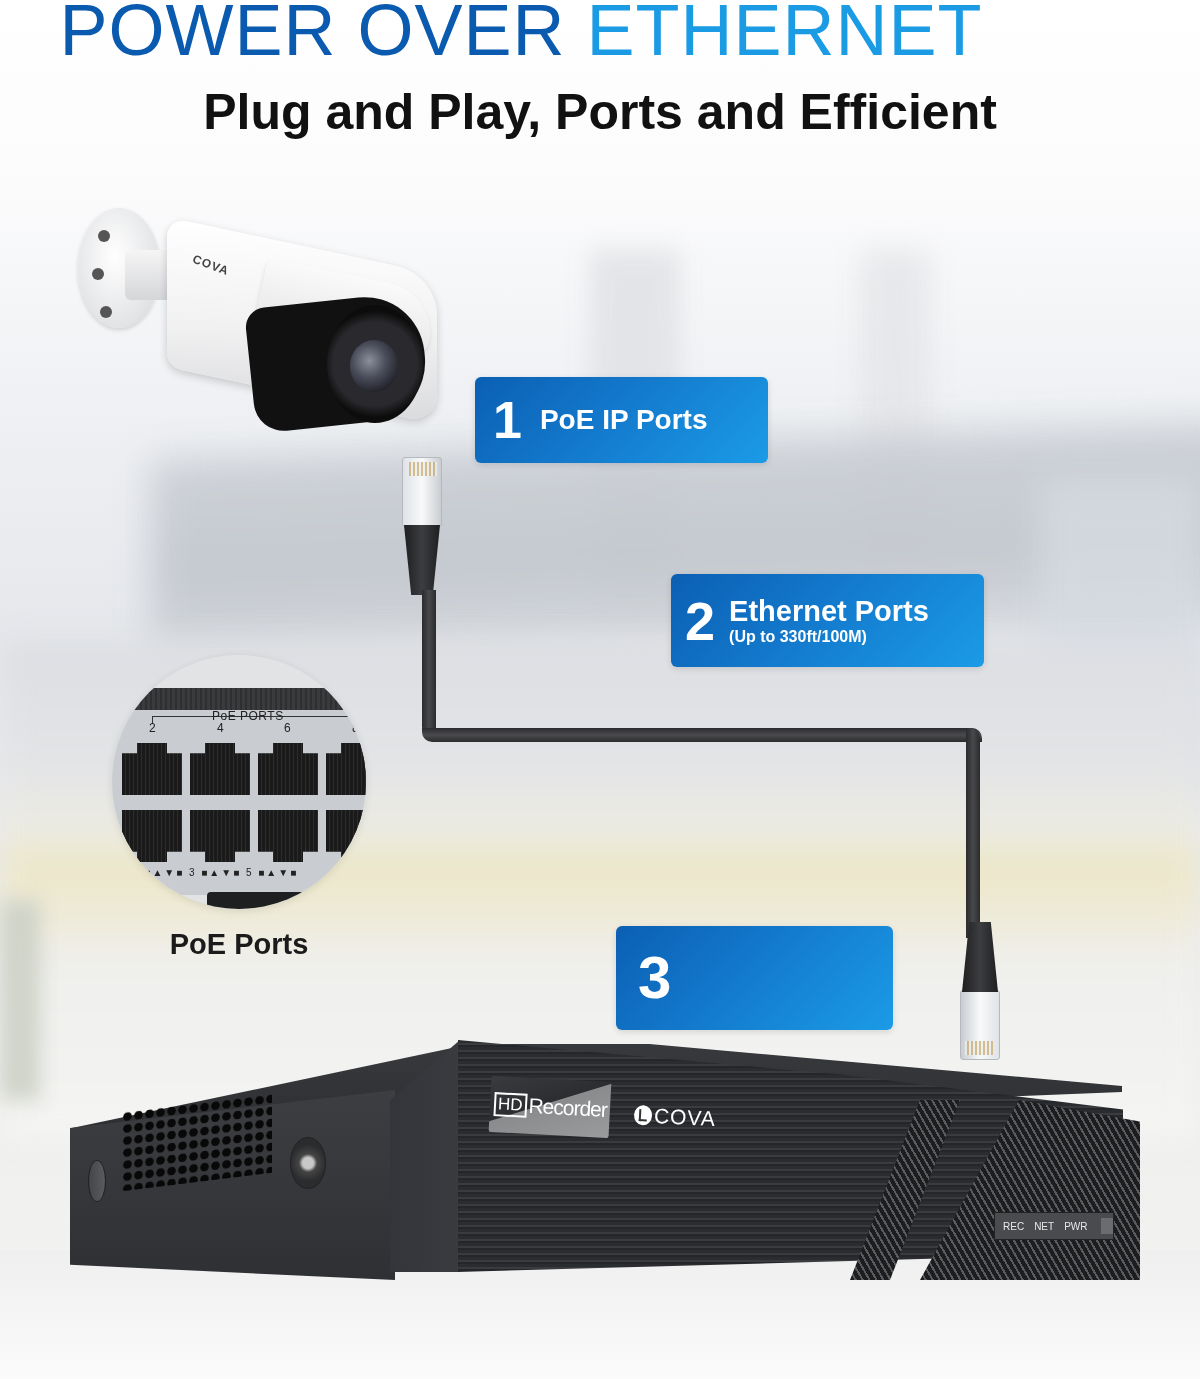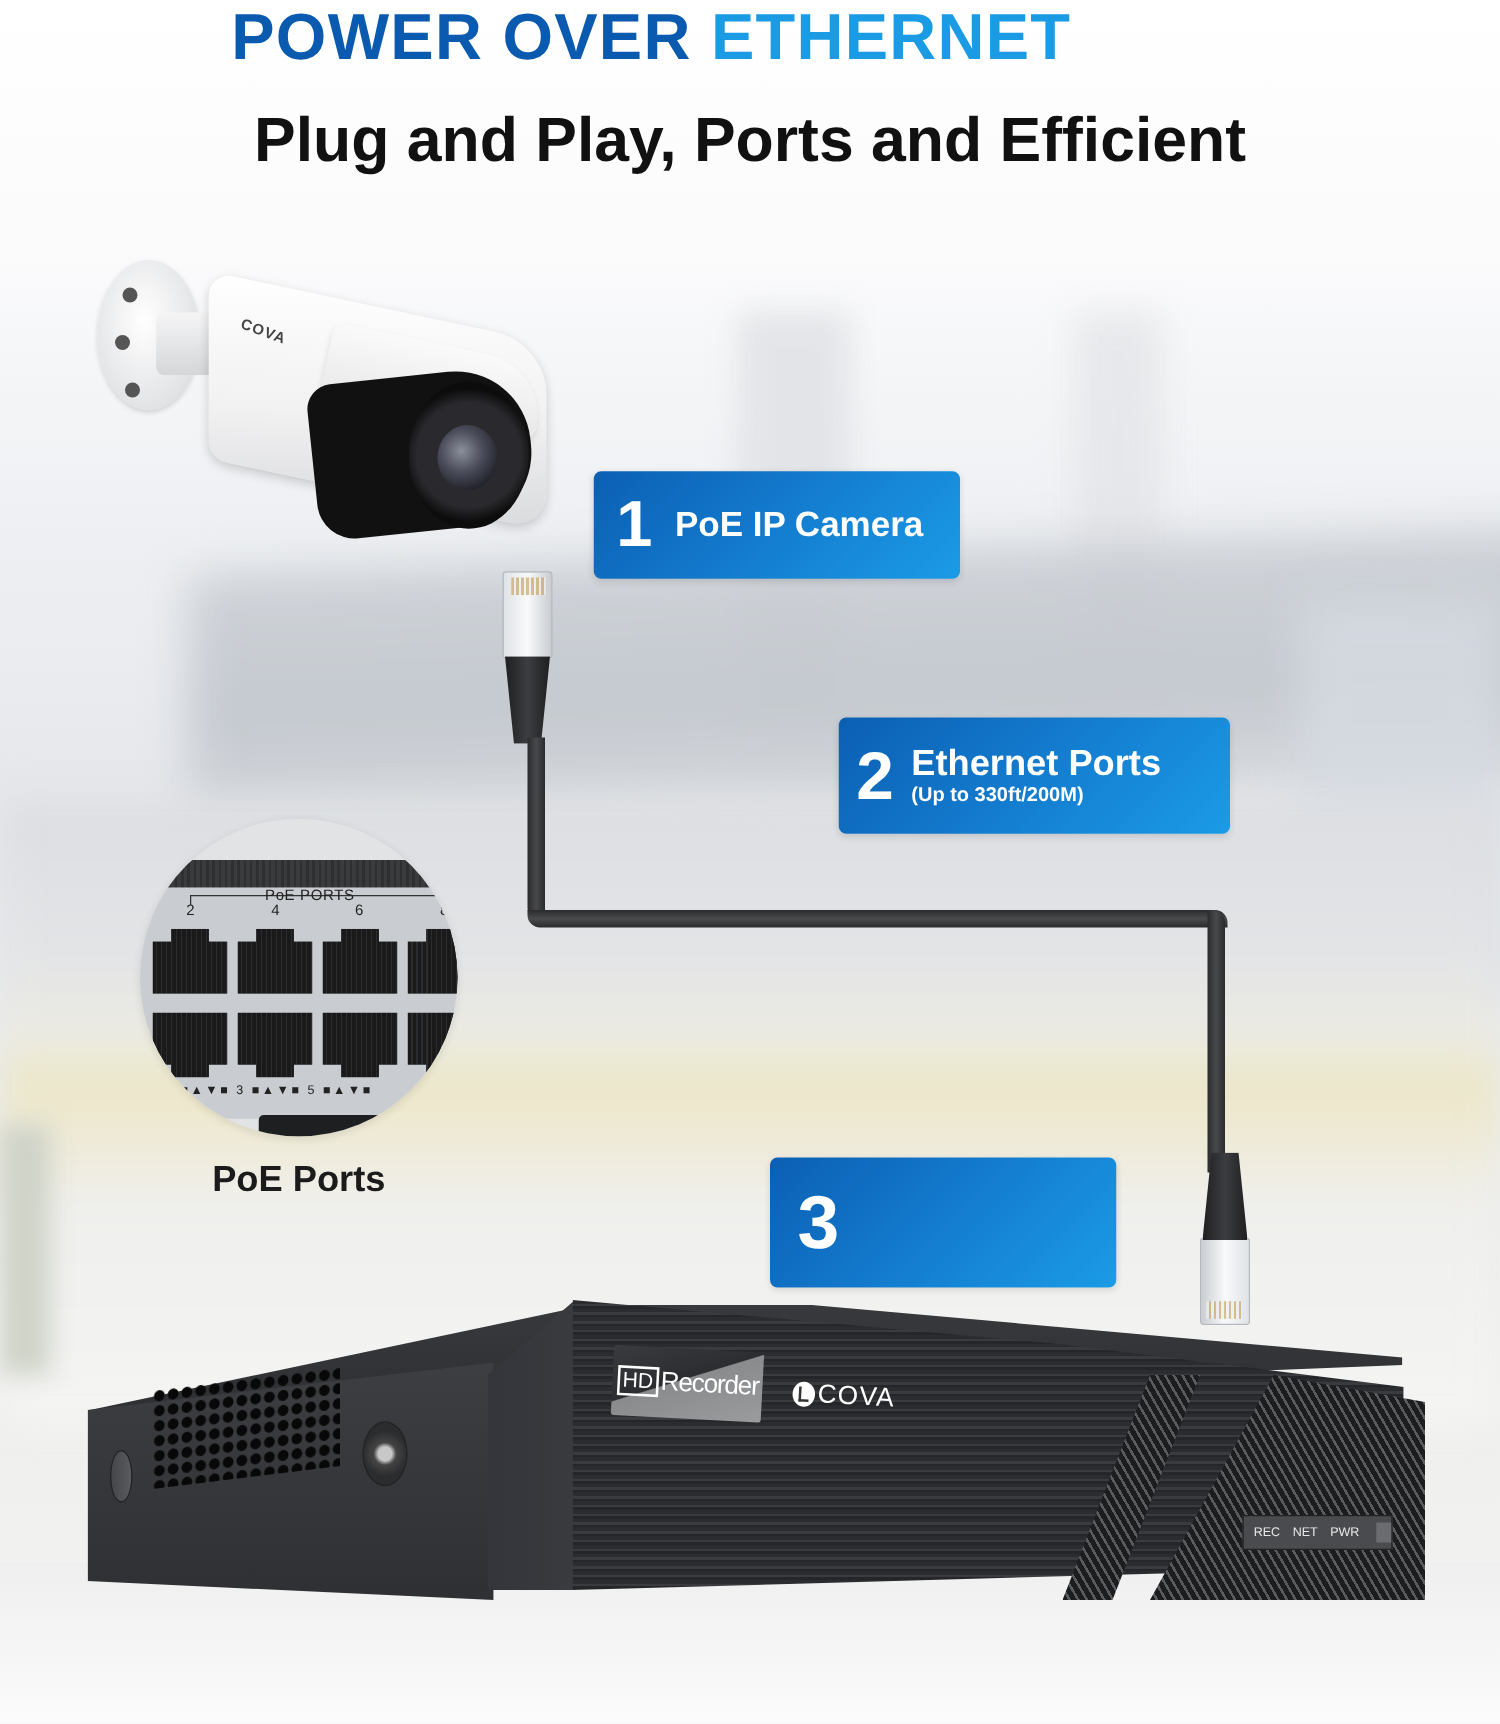--- a/index.html
+++ b/index.html
@@ -25,21 +25,21 @@
     filter: blur(14px); }
   .bg .window { position: absolute; left: 1040px; top: 480px; width: 160px; height: 320px;
     background: #d6dbe2; filter: blur(16px); opacity: .8; }
   .bg .darkedge { position: absolute; left: 0; top: 900px; width: 40px; height: 200px;
     background: #cfd3c8; filter: blur(10px); }
   .bg .floor { position: absolute; left: 0; top: 1250px; width: 1200px; height: 129px;
     background: linear-gradient(180deg, #efefef, #fbfbfb); }
 
   
   .headline { position: absolute; left: 0; top: 0; width: 1042px; text-align: center;
-    font-weight: 700; font-size: 52px; letter-spacing: 1px; line-height: 60px; top: 0px; }
+    font-weight: 400; font-size: 72px; letter-spacing: 1px; line-height: 60px; top: 0px; }
   .headline .part1 { color: #0a5bb0; }
   .headline .part2 { color: #1a9be4; }
   .subhead { position: absolute; left: 0; top: 82px; width: 1200px; text-align: center;
     font-weight: 700; font-size: 50px; color: #111; line-height: 60px; }
 
   
   .label-box { position: absolute; border-radius: 6px;
     background: linear-gradient(135deg, #0b5fb3 0%, #1379cc 45%, #1b9be6 100%);
     color: #fff; display: flex; align-items: center;
     box-shadow: 0 2px 6px rgba(0,0,0,.12); }
@@ -204,29 +204,29 @@
     <div class="head">
         <div class="pins"></div>
       </div>
     <div class="boot"></div>
   </div>
 </div>
 
 <div class="label-box" id="label1">
   <span class="num">1</span>
   <div class="text">
-    <span class="title">PoE IP Camera</span>
+    <span class="title">PoE IP Ports</span>
   </div>
 </div>
 
 <div class="label-box" id="label2">
   <span class="num">2</span>
   <div class="text">
     <span class="title">Ethernet Ports</span>
-    <span class="sub">(Up to 330ft/200M)</span>
+    <span class="sub">(Up to 330ft/100M)</span>
   </div>
 </div>
 
 <div class="label-box" id="label3">
   <span class="num">3</span>
 </div>
 
 <div class="ports-circle">
   <div class="ports-inner">
     <div class="ports-panel"></div>

